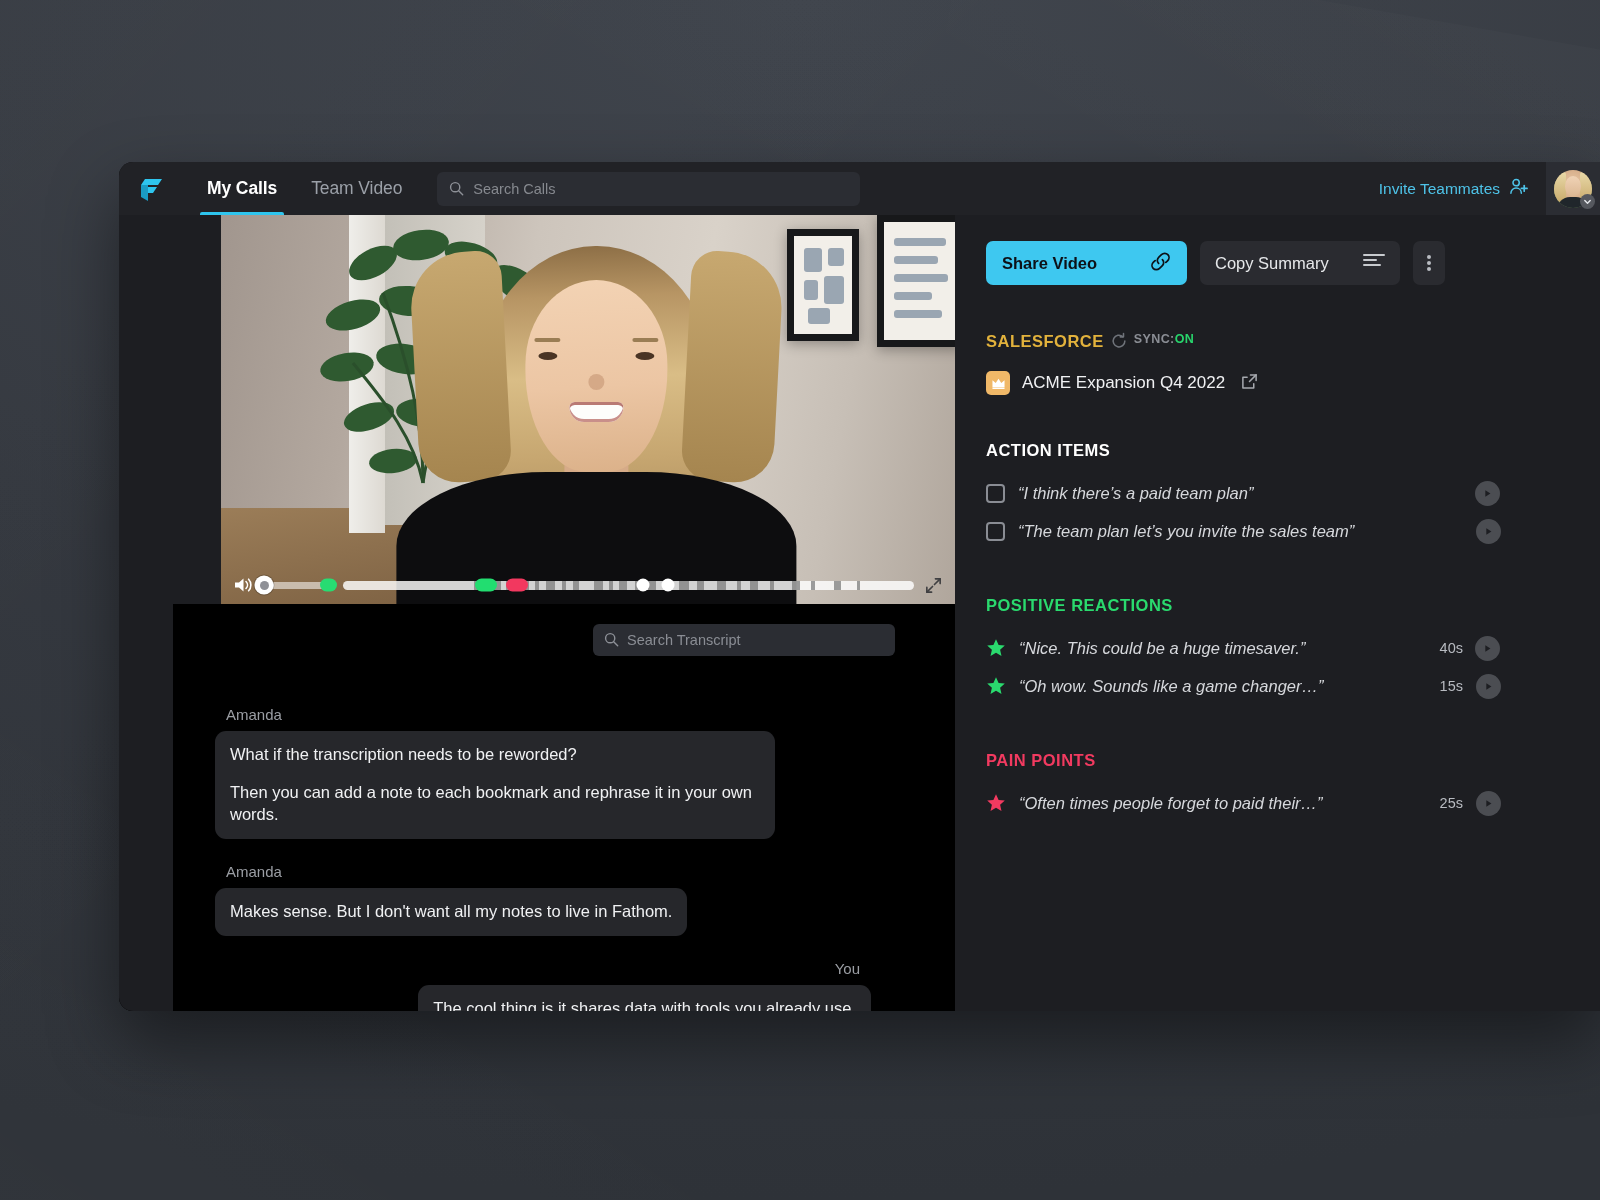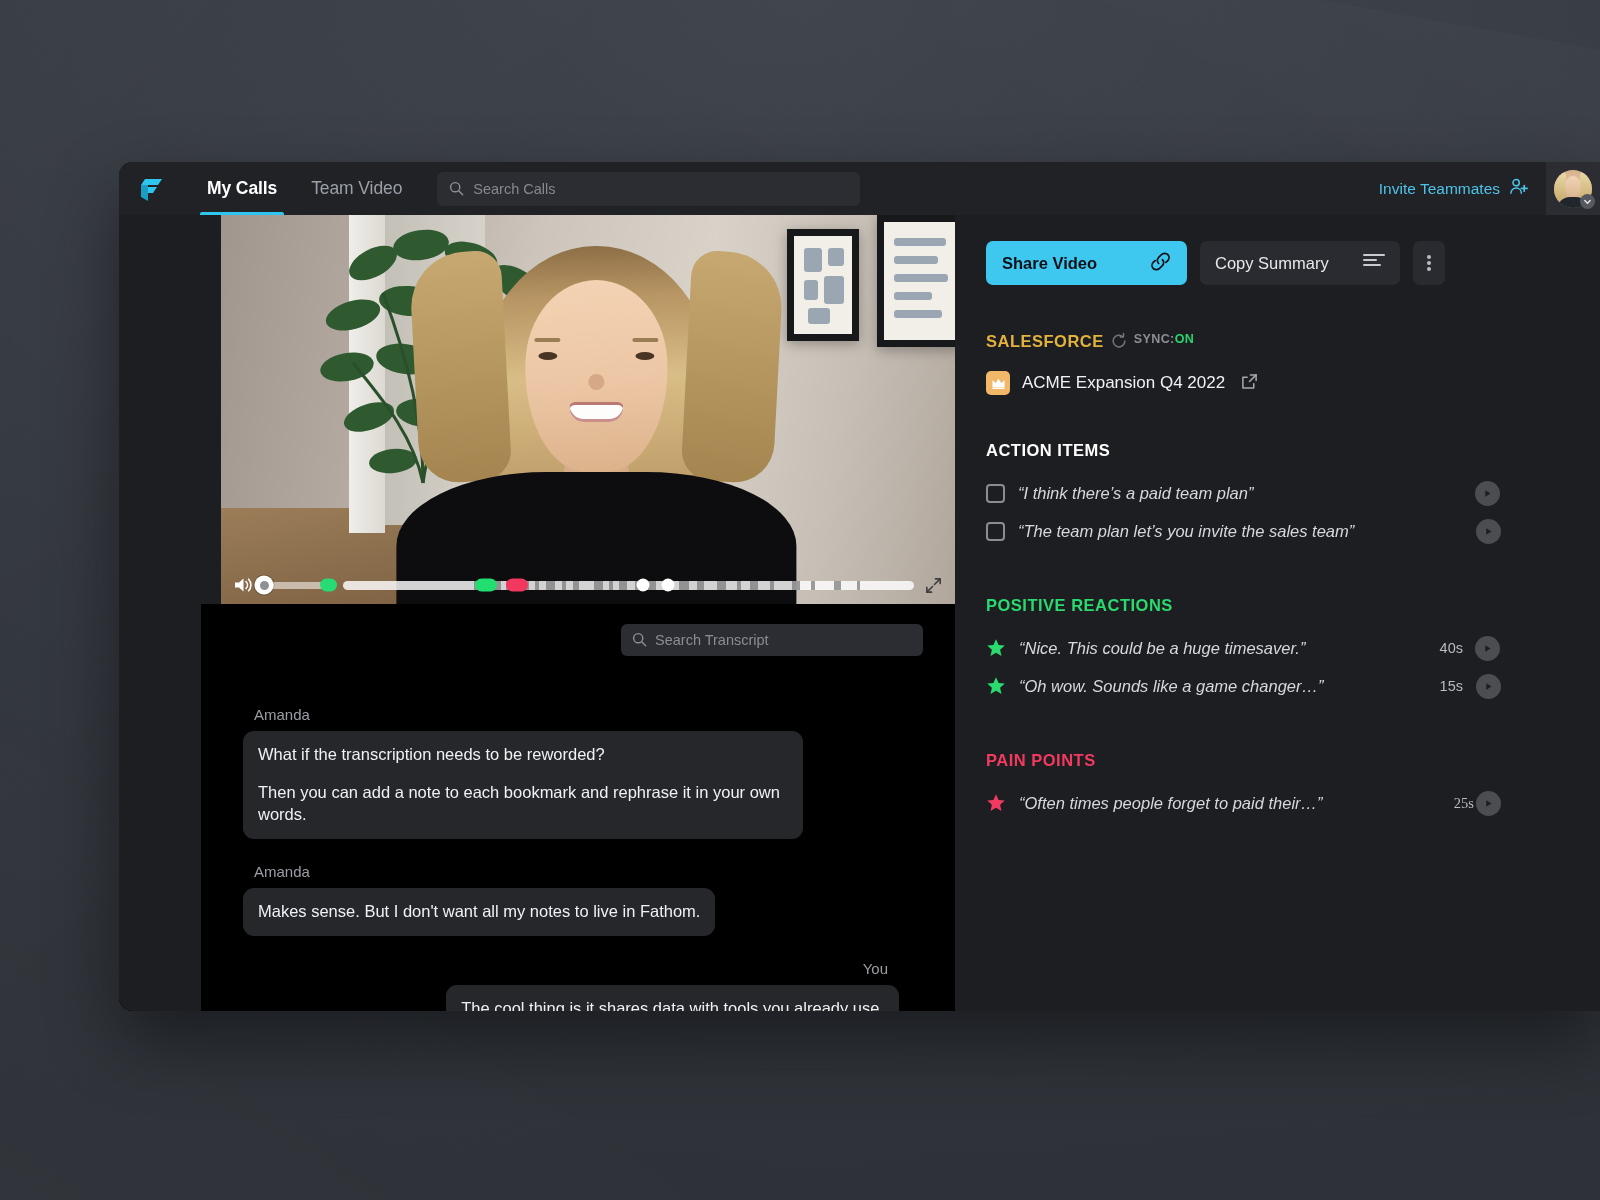--- a/index.html
+++ b/index.html
@@ -330,21 +330,21 @@
   .tick { position: absolute; top: 0; height: 9px; background: rgba(120,120,120,0.72); }
   .mk { position: absolute; top: 50%; transform: translate(-50%,-50%); border-radius: 7px; }
   .mk.green { width: 22px; height: 13px; background: #22dd70; }
   .mk.red    { width: 22px; height: 13px; background: #f2385f; }
   .mk.white  { width: 13px; height: 13px; background: #ffffff; }
   .fs-btn { width: 22px; height: 22px; display:flex; align-items:center; justify-content:center; cursor: pointer; flex: none; }
 
   
   .transcript {
     position: relative;
-    margin-left: 82px;
+    margin-left: 54px;
     width: 734px;
     flex: 1;
     background: #000000;
     padding-top: 20px;
     overflow: hidden;
   }
   .search-transcript {
     position: relative;
     margin: 0 12px 0 auto;
     width: 302px;
@@ -850,21 +850,21 @@
 
       <div class="sec-head pink">PAIN POINTS</div>
 
       <div class="row">
         <span class="star">
           <svg width="20" height="20" viewBox="0 0 20 20">
               <path d="M10 1.2 L12.6 7 L18.8 7.6 L14.1 11.8 L15.5 18 L10 14.7 L4.5 18 L5.9 11.8 L1.2 7.6 L7.4 7 Z" fill="#f23a60"></path>
             </svg>
         </span>
         <span class="quote">“Often times people forget to paid their…”</span>
-        <span class="time" style="position:absolute;right:115px;font-family:Liberation Serif, serif;">25s</span>
+        <span class="time" style="position:absolute;right:126px;">25s</span>
         <span class="play-abs" style="right:99px;">
           <span class="play-btn">
             <svg width="11" height="11" viewBox="0 0 12 12">
                 <path d="M3.6 2.4 L9.2 6 L3.6 9.6 Z" fill="#1d1e22"></path>
               </svg>
           </span>
         </span>
       </div>
 
     </div>

